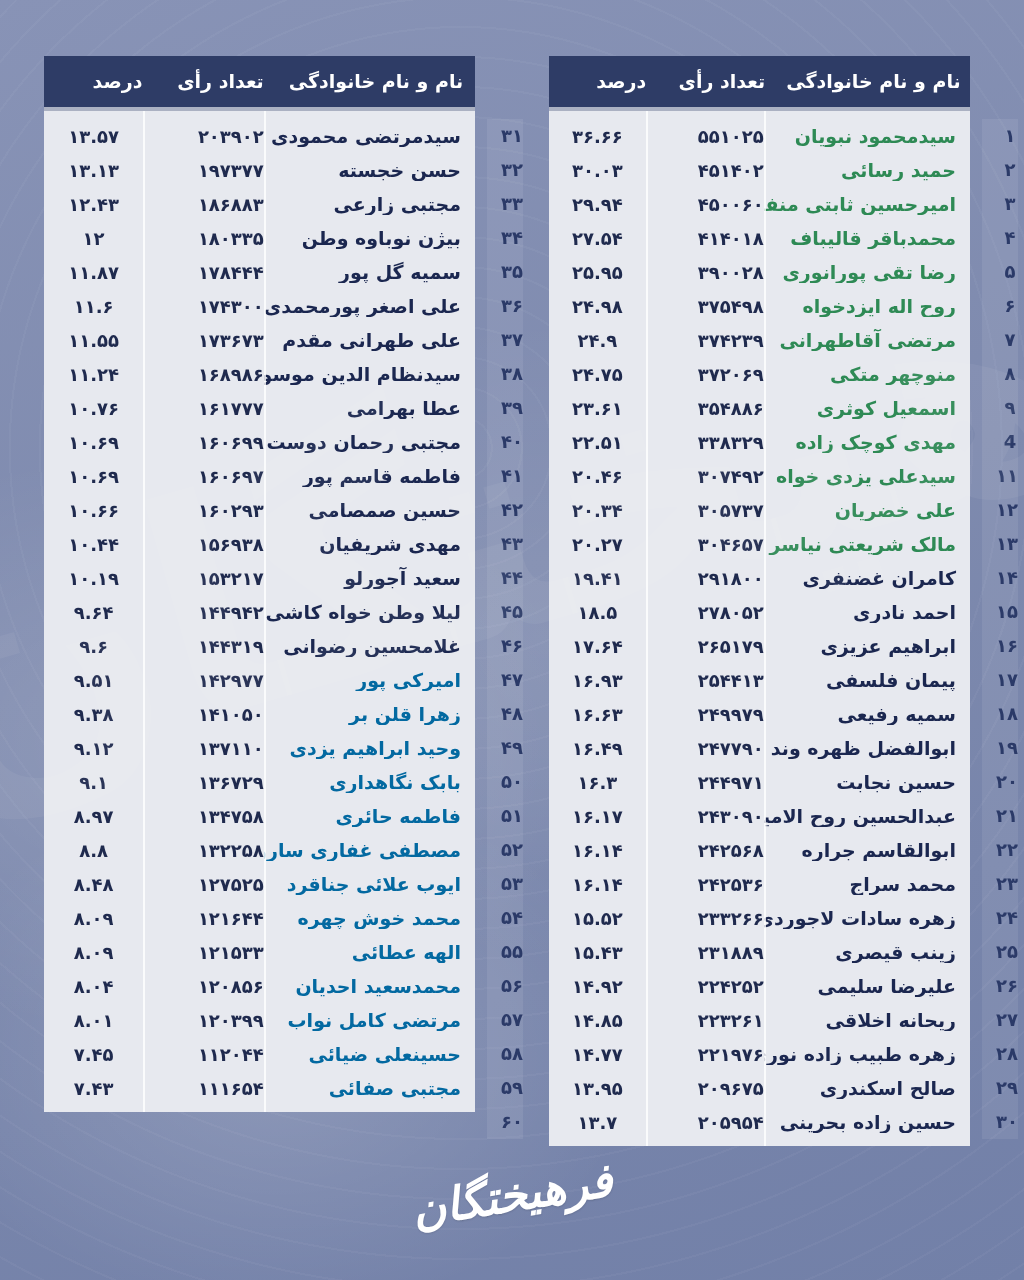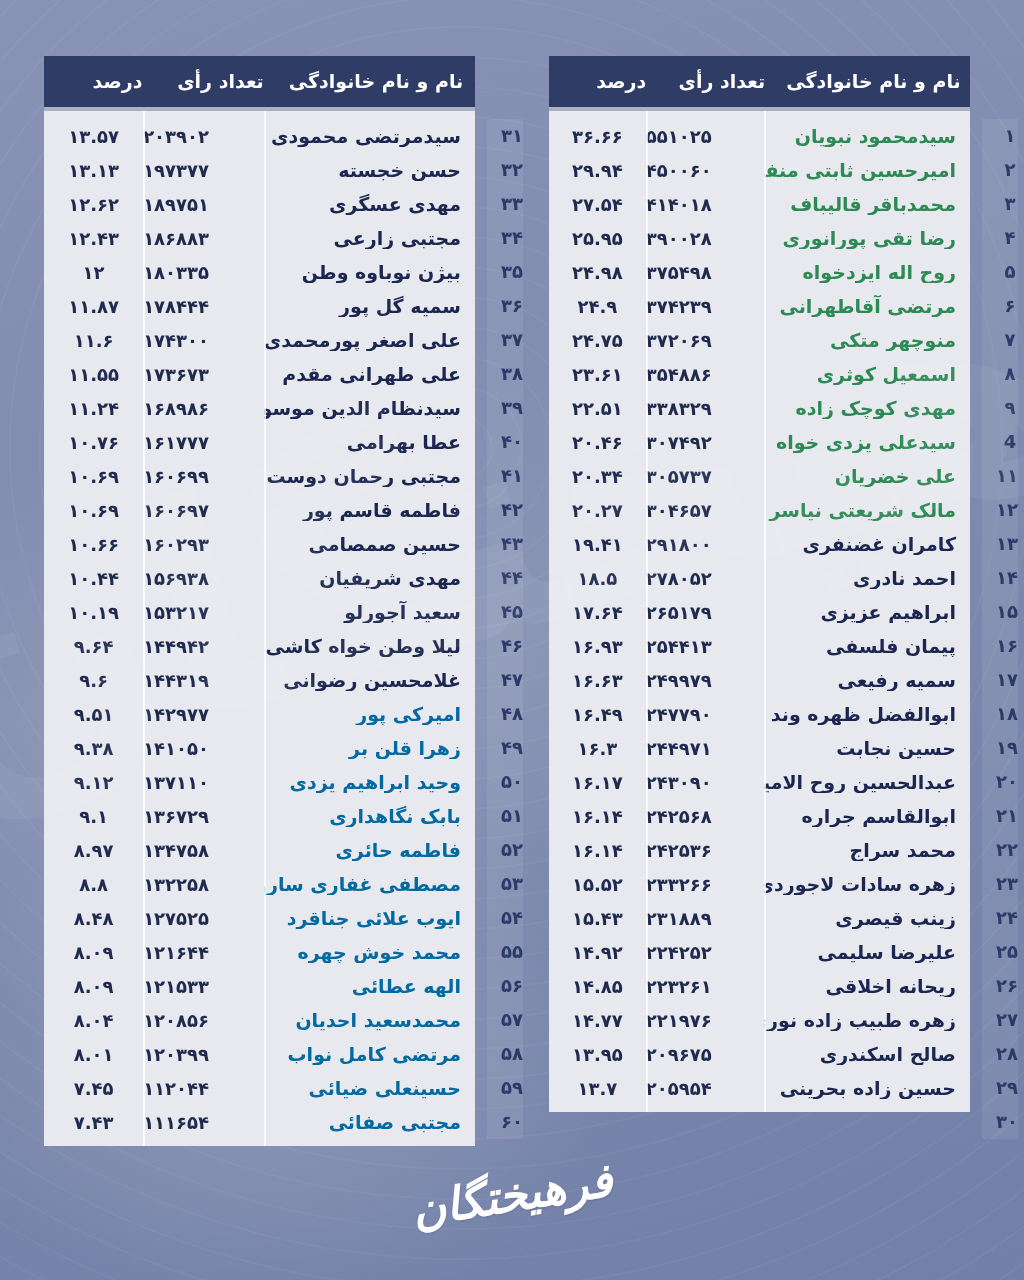--- a/index.html
+++ b/index.html
@@ -22,21 +22,21 @@
   .hdr{height:51px;display:flex;direction:ltr;background:#2e3c66;
     border-bottom:4px solid rgba(255,255,255,.6);padding-left:27px;}
   .hc{color:#ffffff;font-weight:bold;font-size:19px;line-height:51px;text-align:center;direction:rtl;}
   .hc-p{width:23%;} .hc-v{width:28%;} .hc-n{width:49%;}
   .tbody{position:relative;background:#e7e9ef;padding:8px 0 7px 0;}
   .divider{position:absolute;top:0;bottom:0;width:2px;background:rgba(255,255,255,.8);}
   .d1{left:23%;} .d2{left:51%;}
   .row{height:34px;display:flex;direction:ltr;align-items:center;}
   .cell{font-weight:bold;font-size:18px;color:#1f2a4e;}
   .cell-p{width:23%;text-align:center;direction:rtl;}
-  .cell-v{width:28%;text-align:left;direction:rtl;}
+  .cell-v{width:28%;text-align:right;direction:rtl;}
   .cell-n{width:49%;text-align:right;direction:rtl;padding-left:6px;padding-right:14px;box-sizing:border-box;
     font-size:19px;white-space:nowrap;overflow:hidden;}
   .c-green{color:#2e8a55;} .c-red{color:#0369a1;} .c-navy{color:#1b2750;}
   .ranks{position:absolute;top:63px;width:36px;background:rgba(255,255,255,.08);}
   .ranks-pos{right:-48px;}
   .rank{height:34px;line-height:34px;text-align:center;direction:rtl;
     font-weight:bold;font-size:18px;color:#2b3a68;margin-left:20px;}
   .logo{position:absolute;top:1168px;left:0;right:0;text-align:center;z-index:3;}
   .logo span{display:inline-block;color:#ffffff;font-size:46px;font-weight:bold;font-style:italic;
     transform:rotate(-9deg);direction:rtl;text-shadow:0 1px 2px rgba(0,0,0,.12);}
@@ -55,20 +55,25 @@
       <div class="hc hc-n">نام و نام خانوادگی</div>
     </div>
     <div class="tbody">
       <div class="divider d1"></div>
       <div class="divider d2"></div>
       <div class="rows">
           <div class="row">
             <div class="cell cell-p">۳۶.۶۶</div>
             <div class="cell cell-v">۵۵۱۰۲۵</div>
             <div class="cell cell-n c-green">سیدمحمود نبویان</div>
+          </div>
+          <div class="row">
+            <div class="cell cell-p">۳۰.۰۳</div>
+            <div class="cell cell-v">۴۵۱۴۰۲</div>
+            <div class="cell cell-n c-green">حمید رسائی</div>
           </div>
           <div class="row">
             <div class="cell cell-p">۲۹.۹۴</div>
             <div class="cell cell-v">۴۵۰۰۶۰</div>
             <div class="cell cell-n c-green">امیرحسین ثابتی منفرد</div>
           </div>
           <div class="row">
             <div class="cell cell-p">۲۷.۵۴</div>
             <div class="cell cell-v">۴۱۴۰۱۸</div>
             <div class="cell cell-n c-green">محمدباقر قالیباف</div>
@@ -253,25 +258,20 @@
             <div class="cell cell-p">۱۳.۵۷</div>
             <div class="cell cell-v">۲۰۳۹۰۲</div>
             <div class="cell cell-n c-navy">سیدمرتضی محمودی</div>
           </div>
           <div class="row">
             <div class="cell cell-p">۱۳.۱۳</div>
             <div class="cell cell-v">۱۹۷۳۷۷</div>
             <div class="cell cell-n c-navy">حسن خجسته</div>
           </div>
           <div class="row">
-            <div class="cell cell-p">۱۲.۶۲</div>
-            <div class="cell cell-v">۱۸۹۷۵۱</div>
-            <div class="cell cell-n c-navy">مهدی عسگری</div>
-          </div>
-          <div class="row">
             <div class="cell cell-p">۱۲.۴۳</div>
             <div class="cell cell-v">۱۸۶۸۸۳</div>
             <div class="cell cell-n c-navy">مجتبی زارعی</div>
           </div>
           <div class="row">
             <div class="cell cell-p">۱۲</div>
             <div class="cell cell-v">۱۸۰۳۳۵</div>
             <div class="cell cell-n c-navy">بیژن نوباوه وطن</div>
           </div>
           <div class="row">

